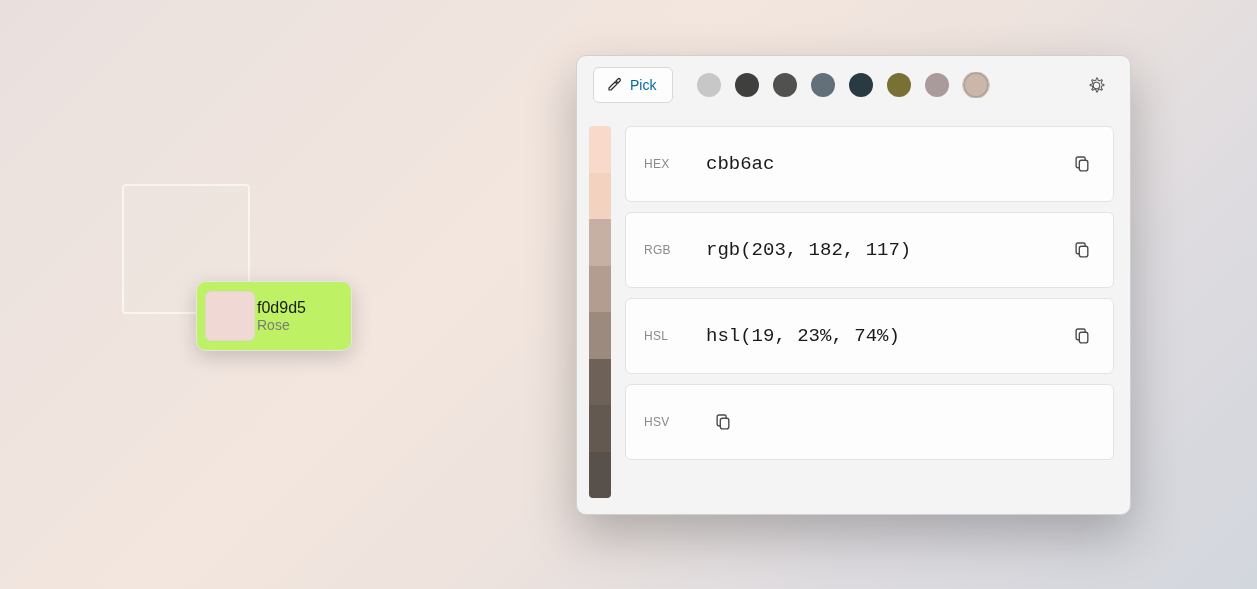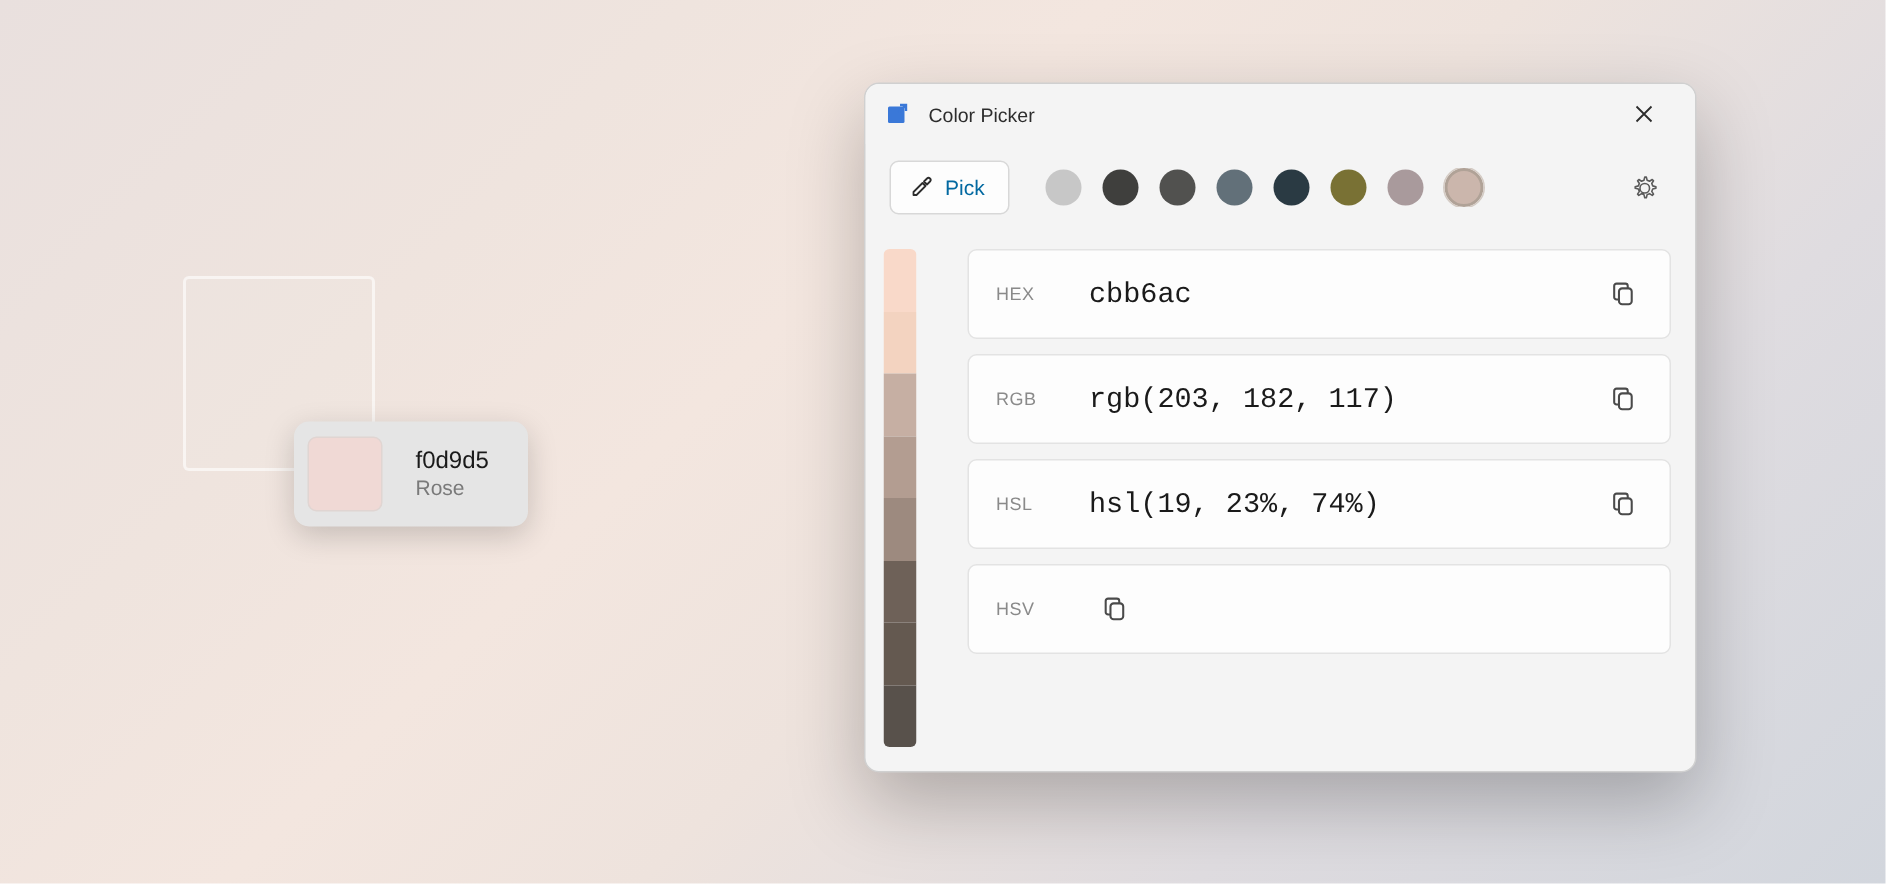--- a/index.html
+++ b/index.html
@@ -22,28 +22,28 @@
       border: 2px solid rgba(255,255,255,0.6);
       border-radius: 4px;
       background: rgba(255,255,255,0.04);
     }
     .sample-tooltip {
       position: absolute;
       left: 196px;
       top: 281px;
       width: 156px;
       height: 70px;
-      background: #e5e5e5;
+      background: #bef264;
       border: 1px solid #e5e5e5;
       border-radius: 10px;
       box-shadow: 0 6px 20px rgba(0,0,0,0.18);
       display: flex;
       align-items: center;
       padding: 8px;
-      gap: 22px;
+      gap: 2px;
     }
     .sample-swatch {
       width: 50px;
       height: 50px;
       border-radius: 6px;
       border: 1px solid #e0d5d2;
     }
     .sample-text { display:flex; flex-direction:column; }
     .sample-hex { font-size: 16px; color:#1a1a1a; font-weight:400; }
     .sample-name { font-size: 14px; color:#7a7a7a; }
@@ -139,28 +139,27 @@
     }
     .shade { flex:1; }
 
     .formats {
       flex:1;
       display:flex;
       flex-direction:column;
       gap: 10px;
     }
     .format-row {
-      height: 60px;
+      height: 76px;
       background: #fdfdfd;
       border: 1px solid #e3e3e3;
       border-radius: 6px;
       display:flex;
       align-items:center;
       padding: 0 14px 0 18px;
-      margin-left: 20px;
     }
     .format-label {
       width: 62px;
       font-size: 12px;
       color: #8a8a8a;
       font-weight: 400;
       letter-spacing: 0.3px;
     }
     .format-value {
       flex:1;
@@ -181,34 +180,20 @@
 <div class="sample-box"></div>
 <div class="sample-tooltip">
   <div class="sample-swatch" style="background:#f0d9d5"></div>
   <div class="sample-text">
     <div class="sample-hex">f0d9d5</div>
     <div class="sample-name">Rose</div>
   </div>
 </div>
 
 <div class="window">
-  <div class="titlebar">
-    <div class="app-icon">
-      <svg width="16" height="16" viewBox="0 0 16 16">
-        <rect x="2" y="3" width="11" height="11" fill="#3a78d8" rx="1"></rect>
-        <path d="M10 2 L14 2 L14 6 M14 2 L9 7" stroke="#3a78d8" stroke-width="1.6" fill="none"></path>
-      </svg>
-    </div>
-    <div class="title-text">Color Picker</div>
-    <div class="close-btn">
-      <svg width="12" height="12" viewBox="0 0 12 12">
-        <path d="M1 1 L11 11 M11 1 L1 11" stroke="#2c2c2c" stroke-width="1.2"></path>
-      </svg>
-    </div>
-  </div>
 
   <div class="toolbar">
     <button class="pick-btn">
       <svg width="16" height="16" viewBox="0 0 16 16">
         <path d="M3 13 L3 11 L9 5 L11 7 L5 13 Z M10 4 L12 6 L14 4 C14.5 3.5 14.5 2.5 14 2 C13.5 1.5 12.5 1.5 12 2 Z" fill="none" stroke="#2c2c2c" stroke-width="1.2" stroke-linejoin="round"></path>
       </svg>
       <span>Pick</span>
     </button>
 
     <div class="history" id="history-container">

